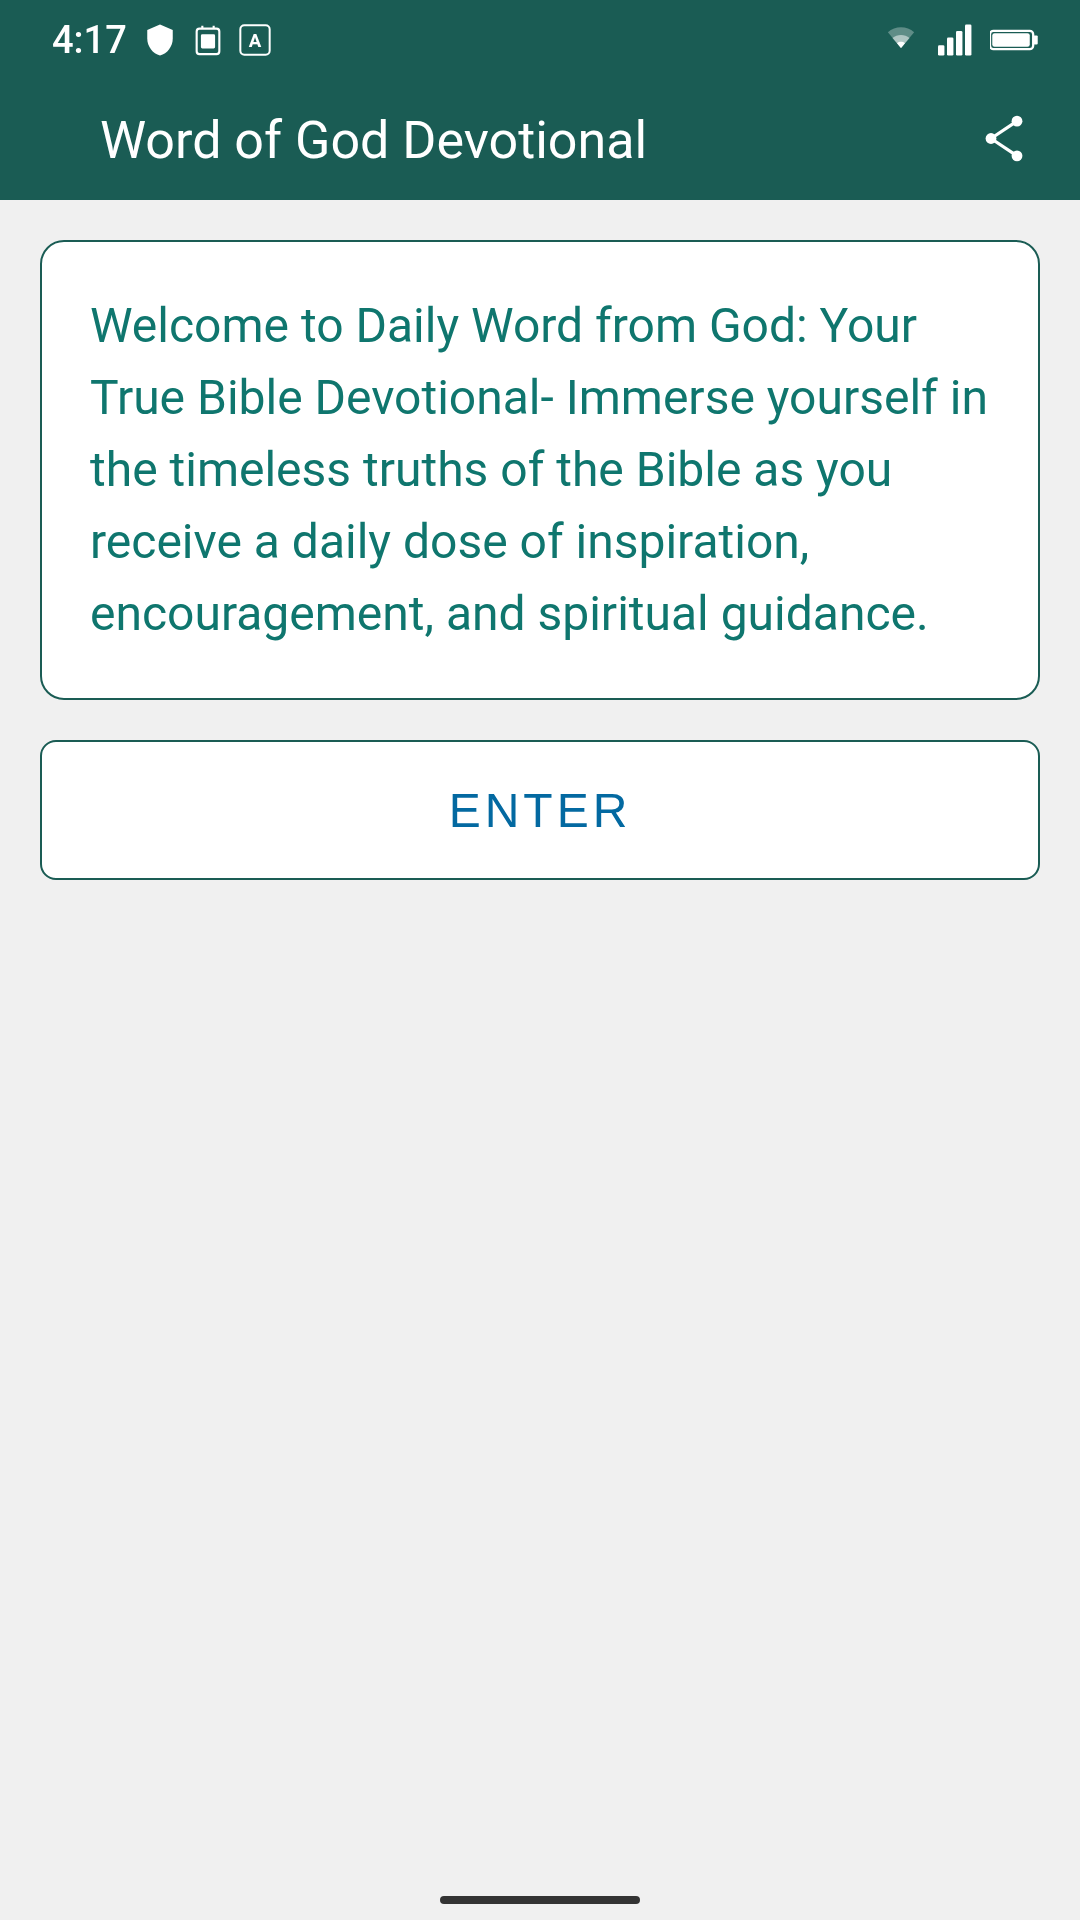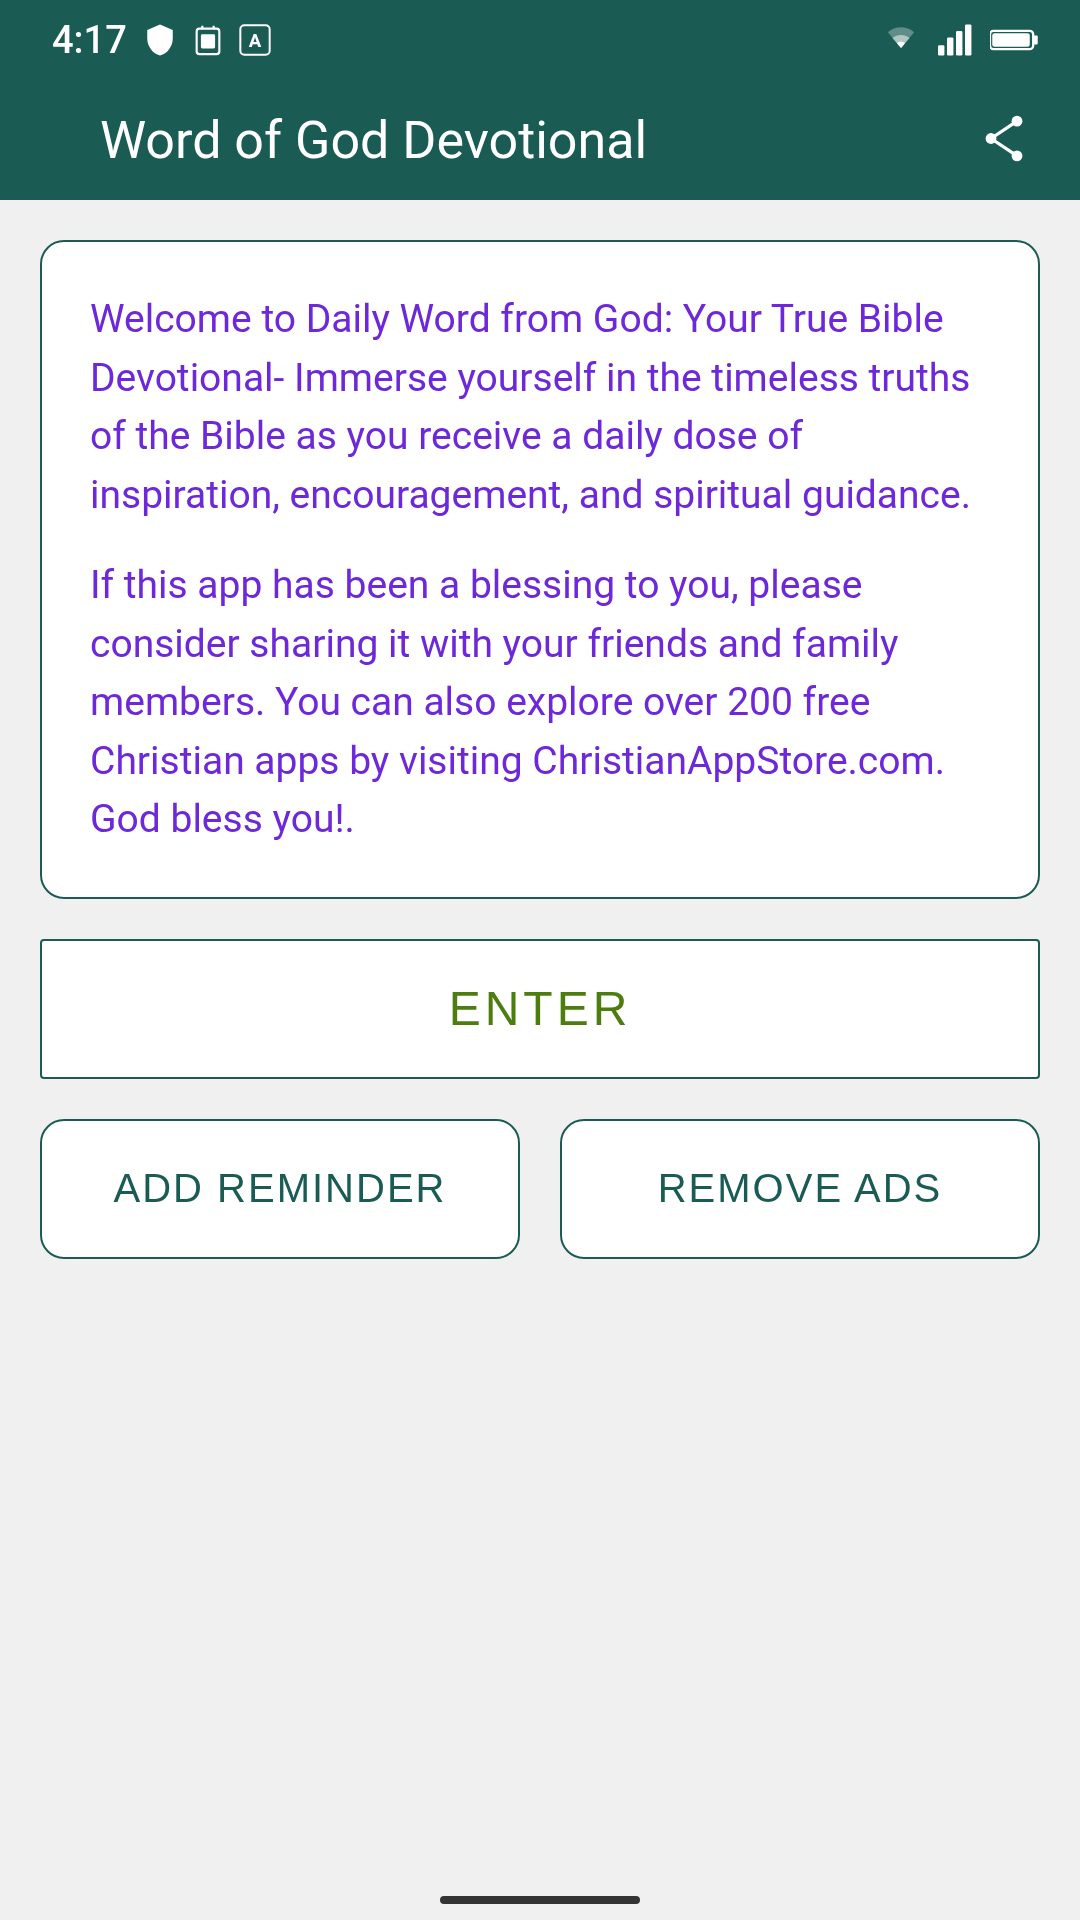--- a/index.html
+++ b/index.html
@@ -93,41 +93,41 @@
     
     .welcome-box {
       background-color: white;
       border: 2px solid #1a5c54;
       border-radius: 24px;
       padding: 48px 48px;
       margin-bottom: 40px;
     }
 
     .welcome-text {
-      color: #6d28d9;
-      font-size: 39px;
+      color: #0f766e;
+      font-size: 48px;
       line-height: 1.5;
     }
 
     .welcome-text p {
       margin-bottom: 32px;
     }
 
     .welcome-text p:last-child {
       margin-bottom: 0;
     }
 
     
     .enter-button {
       width: 100%;
       height: 140px;
       background-color: white;
       border: 2px solid #1a5c54;
-      border-radius: 4px;
-      color: #4d7c0f;
+      border-radius: 16px;
+      color: #0369a1;
       font-size: 48px;
       font-weight: 500;
       letter-spacing: 4px;
       cursor: pointer;
       margin-bottom: 40px;
       display: flex;
       align-items: center;
       justify-content: center;
     }
 
@@ -228,32 +228,23 @@
       <line x1="12" y1="24" x2="36" y2="40" stroke="white" stroke-width="3"></line>
     </svg>
   </button>
 </div>
 
 <div class="main-content">
 
   <div class="welcome-box">
     <div class="welcome-text">
       <p>Welcome to Daily Word from God: Your True Bible Devotional- Immerse yourself in the timeless truths of the Bible as you receive a daily dose of inspiration, encouragement, and spiritual guidance.</p>
-      <p>If this app has been a blessing to you, please consider sharing it with your friends and family members. You can also explore over 200 free Christian apps by visiting ChristianAppStore.com. God bless you!.</p>
     </div>
   </div>
 
   <button class="enter-button">
     <span>ENTER</span>
   </button>
 
-  <div class="bottom-buttons">
-    <button class="bottom-button">
-      <span>ADD REMINDER</span>
-    </button>
-    <button class="bottom-button">
-      <span>REMOVE ADS</span>
-    </button>
-  </div>
 
 </div>
 
 <div class="home-indicator"></div>
 
 </body></html>

